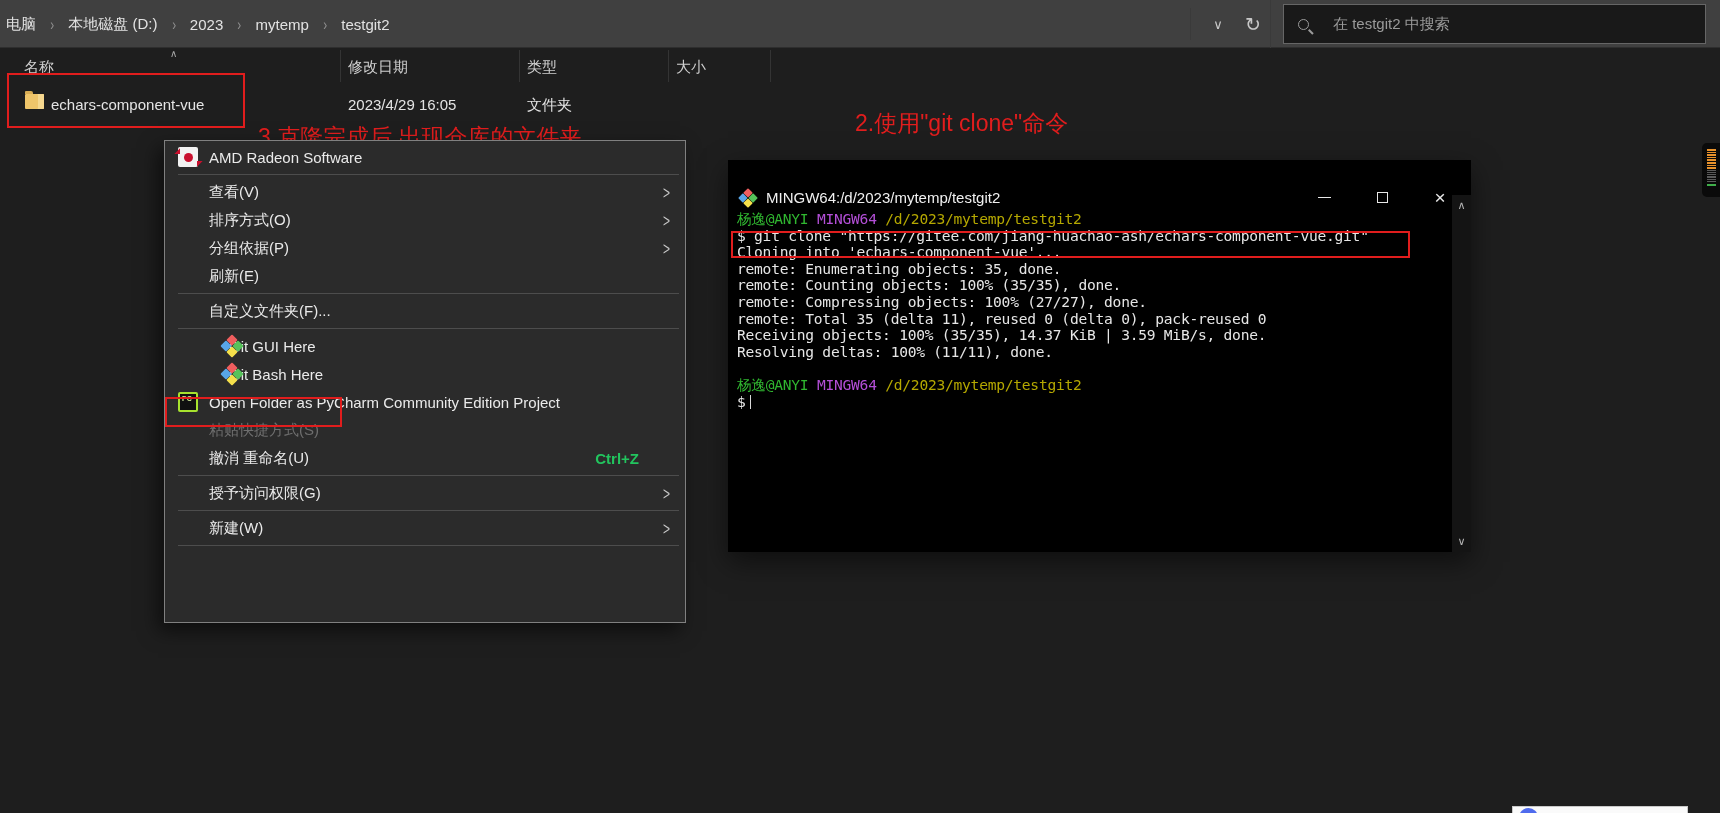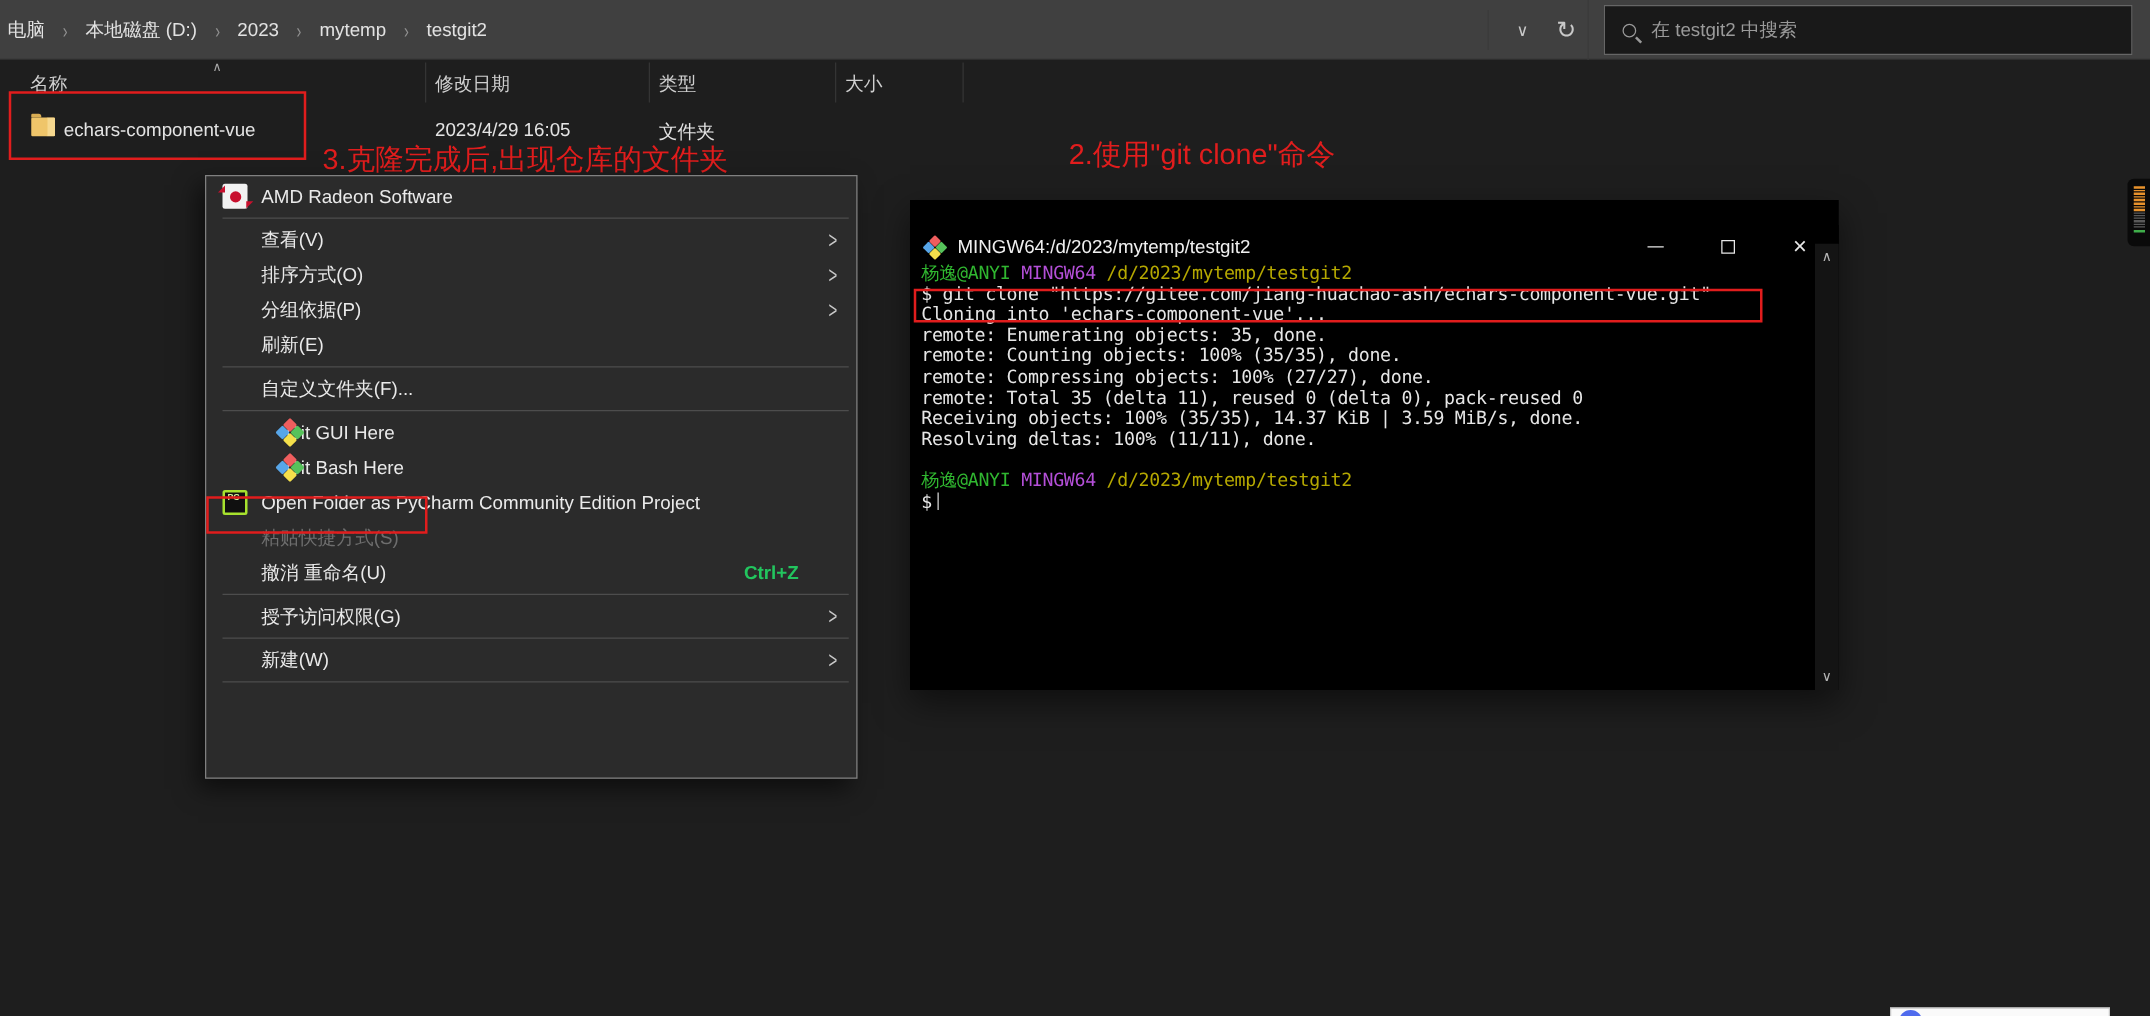--- a/index.html
+++ b/index.html
@@ -15,21 +15,21 @@
 
   
   #topbar { left:0; top:0; width:1720px; height:48px; background:#404040; border-bottom:1px solid #2e2e2e; }
   #breadcrumb { left:6px; top:0; height:48px; display:flex; align-items:center; gap:14px; font-size:15px; color:#e2e2e2; }
   .crumb { cursor:default; }
   .crumb-sep { color:#909090; font-size:13px; transform:scale(.9,1.3); display:inline-block; }
   #addr-div1 { left:1190px; top:8px; width:1px; height:32px; background:#3a3a3a; }
   #addr-chevron { left:1196px; top:0; width:44px; height:48px; display:flex; align-items:center; justify-content:center; color:#c9c9c9; font-size:13px; }
   #addr-refresh { left:1238px; top:0; width:30px; height:48px; display:flex; align-items:center; justify-content:center; color:#c9c9c9; font-size:19px; }
   #addr-div2 { left:1270px; top:0; width:1px; height:48px; background:#3a3a3a; }
-  #searchbox { left:1283px; top:4px; width:423px; height:40px; background:#191919; border:1px solid #666; display:flex; align-items:center; padding-left:14px; gap:12px; }
+  #searchbox { left:1283px; top:4px; width:423px; height:40px; background:#191919; border:1px solid #666; display:flex; align-items:center; padding-left:14px; gap:24px; }
   #search-glass { width:11px; height:11px; border:1.6px solid #9a9a9a; border-radius:50%; position:relative; flex:0 0 auto; }
   #search-glass::after { content:""; position:absolute; width:6px; height:1.6px; background:#9a9a9a; transform:rotate(45deg); left:9px; top:11px; }
   #search-ph { color:#9a9a9a; font-size:15px; }
 
   
   .colhead { top:58px; font-size:15px; color:#cfcfcf; }
   .colsep { top:50px; width:1px; height:32px; background:#343434; }
   #sort-chevron { left:170px; top:48px; color:#a8a8a8; font-size:10px; }
 
   
@@ -132,21 +132,21 @@
 
 <div id="file-row" class="abs">
   <span id="folder-icon"></span>
   <span class="cell" style="left:51px">echars-component-vue</span>
   <span class="cell" style="left:348px">2023/4/29 16:05</span>
   <span class="cell" style="left:527px">文件夹</span>
 </div>
 
 <div class="abs redbox" style="left:7px; top:73px; width:238px; height:55px;"></div>
 
-<div class="abs rednote" style="left:258px; top:112px;">3.克隆完成后,出现仓库的文件夹</div>
+<div class="abs rednote" style="left:258px; top:122px;">3.克隆完成后,出现仓库的文件夹</div>
 <div class="abs rednote" style="left:855px; top:108px;">2.使用"git clone"命令</div>
 <div class="abs rednote" style="left:384px; top:398px;">1.打开git bash here</div>
 
 <div id="menu" class="abs">
     <div class="mi">
       <span class="mi-icon icon-amd">
         <span class="core"></span>
       </span>
       <span>AMD Radeon Software</span>
     </div>

